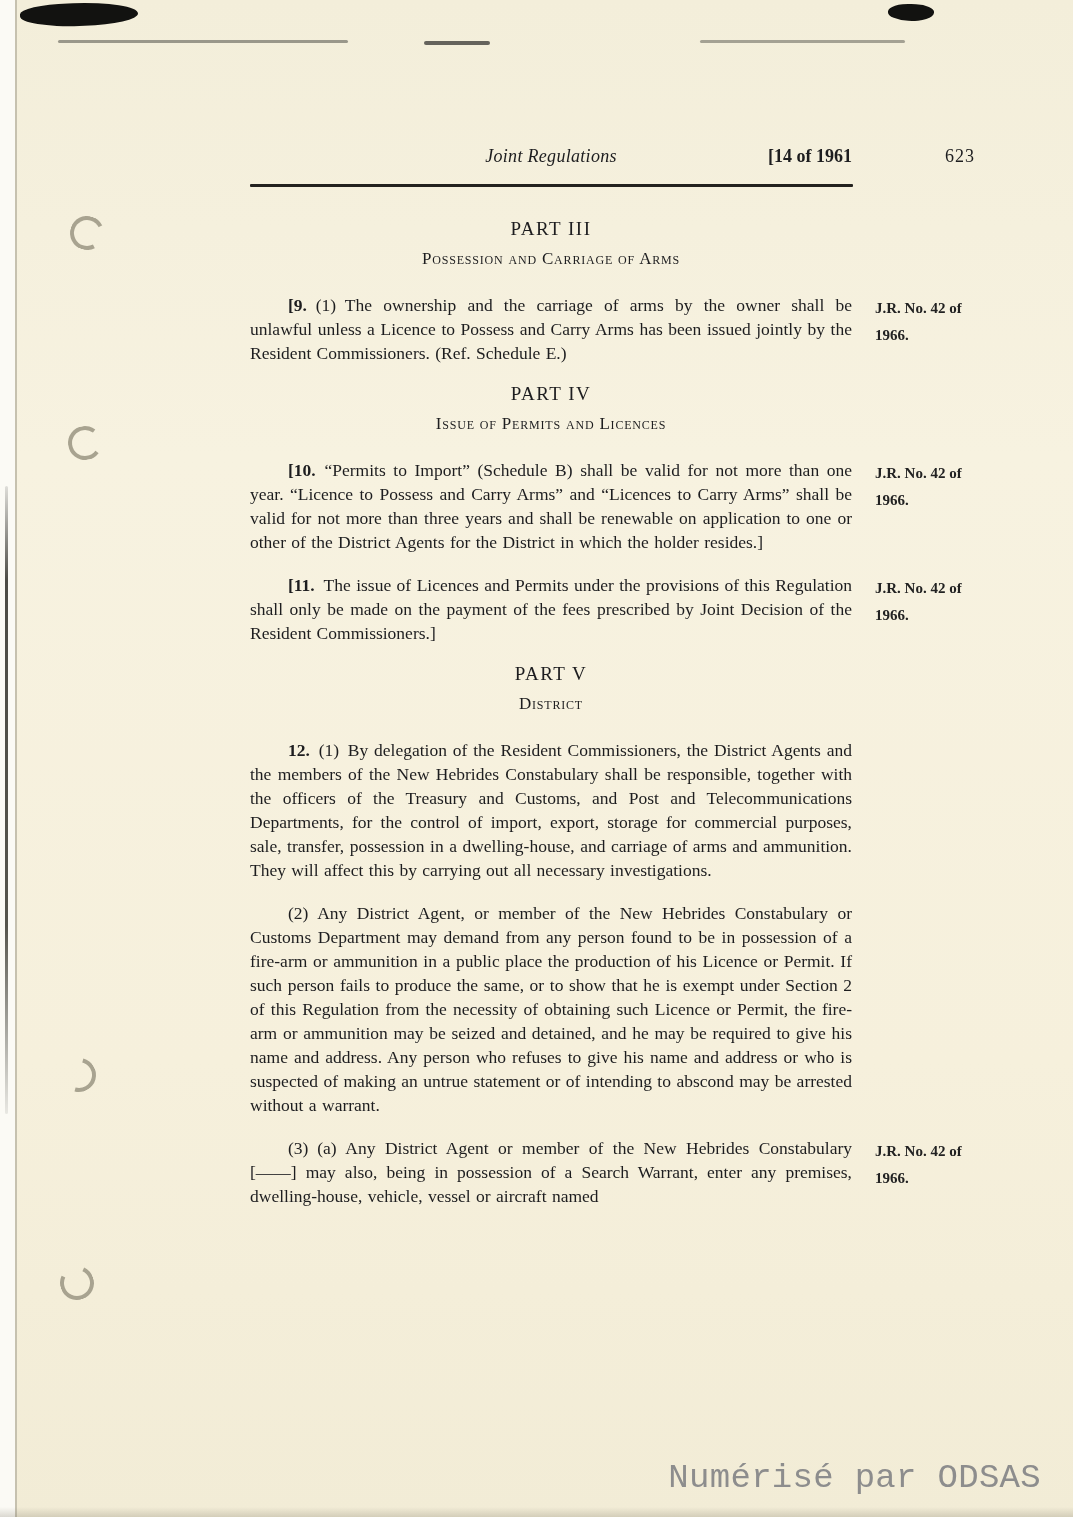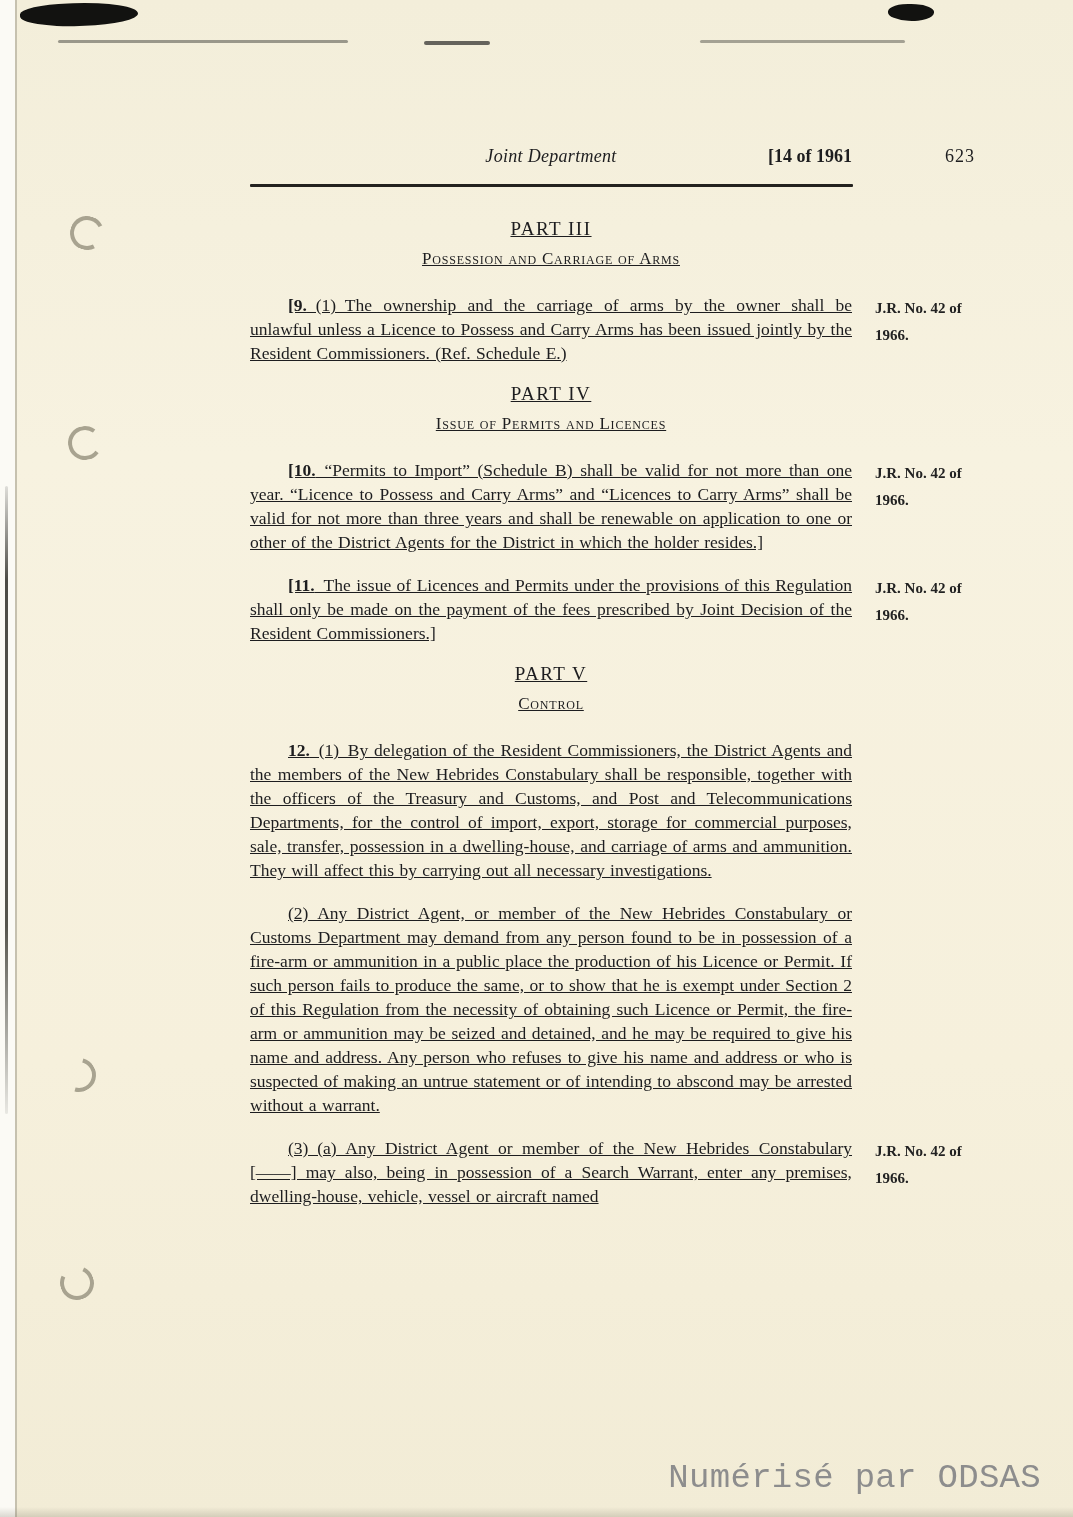--- a/index.html
+++ b/index.html
@@ -34,21 +34,21 @@
   .h2{left:68px;top:426px;border-right-color:transparent;transform:rotate(-8deg);}
   .h3{left:62px;top:1058px;border-top-color:transparent;border-left-color:transparent;transform:rotate(-30deg);}
   .h4{left:60px;top:1266px;border-top-color:transparent;transform:rotate(-20deg);}
   
   .hdr{position:absolute;left:250px;top:146px;width:602px;height:26px;font-size:18px;}
   .hdr .title{position:absolute;left:0;width:100%;text-align:center;font-style:italic;letter-spacing:.3px;}
   .hdr .ref{position:absolute;right:0;font-weight:bold;}
   .hdr .pageno{position:absolute;left:695px;letter-spacing:1px;}
   .rule{position:absolute;left:250px;top:184px;width:603px;height:3px;background:#23221f;border-radius:1px;}
   
-  .content{position:absolute;left:250px;top:200px;width:602px;text-decoration:underline;}
+  .content{position:absolute;left:250px;top:200px;width:602px;}
   .part-heading{text-align:center;font-size:19px;letter-spacing:1.5px;margin-top:18px;margin-bottom:0;}
   .sub-heading{text-align:center;font-variant:small-caps;font-size:17px;letter-spacing:.8px;margin-top:9px;margin-bottom:0;}
   .para{position:relative;margin-top:24px;}
   .para + .para{margin-top:19px;}
   .para-text{margin:0;text-align:justify;font-size:17.5px;line-height:24px;
     text-indent:38px;word-spacing:1px;}
   .lead{font-weight:bold;}
   .margin-note{position:absolute;left:625px;top:2px;width:96px;
     font-size:15px;line-height:27px;font-weight:bold;text-align:left;text-indent:0;color:#222;}
   
@@ -68,21 +68,21 @@
 
   <div class="edge-left"></div>
   <div class="edge-crease"></div>
 
   <div class="hole h1"></div>
   <div class="hole h2"></div>
   <div class="hole h3"></div>
   <div class="hole h4"></div>
 
   <div class="hdr">
-    <span class="title">Joint Department</span>
+    <span class="title">Joint Regulations</span>
     <span class="ref">[14 of 1961</span>
     <span class="pageno">623</span>
   </div>
   <div class="rule"></div>
 
   <main class="content" id="content">
       <section class="part">
         <div class="part-heading">PART III</div>
         <div class="sub-heading">Possession and Carriage of Arms</div>
         <div class="para">
@@ -97,21 +97,21 @@
           <p class="para-text"><b class="lead">[10.</b> “Permits to Import” (Schedule B) shall be valid for not more than one year. “Licence to Possess and Carry Arms” and “Licences to Carry Arms” shall be valid for not more than three years and shall be renewable on application to one or other of the District Agents for the District in which the holder resides.]</p>
           <div class="margin-note">J.R. No. 42 of 1966.</div>
         </div>
         <div class="para">
           <p class="para-text"><b class="lead">[11.</b> The issue of Licences and Permits under the provisions of this Regulation shall only be made on the payment of the fees prescribed by Joint Decision of the Resident Commissioners.]</p>
           <div class="margin-note">J.R. No. 42 of 1966.</div>
         </div>
       </section>
       <section class="part">
         <div class="part-heading">PART V</div>
-        <div class="sub-heading">Control</div>
+        <div class="sub-heading">District</div>
         <div class="para">
           <p class="para-text"><b class="lead">12.</b> (1) By delegation of the Resident Commissioners, the District Agents and the members of the New Hebrides Constabulary shall be responsible, together with the officers of the Treasury and Customs, and Post and Telecommunications Departments, for the control of import, export, storage for commercial purposes, sale, transfer, possession in a dwelling-house, and carriage of arms and ammunition. They will affect this by carrying out all necessary investigations.</p>
         </div>
         <div class="para">
           <p class="para-text">(2) Any District Agent, or member of the New Hebrides Constabulary or Customs Department may demand from any person found to be in possession of a fire-arm or ammunition in a public place the production of his Licence or Permit. If such person fails to produce the same, or to show that he is exempt under Section 2 of this Regulation from the necessity of obtaining such Licence or Permit, the fire-arm or ammunition may be seized and detained, and he may be required to give his name and address. Any person who refuses to give his name and address or who is suspected of making an untrue statement or of intending to abscond may be arrested without a warrant.</p>
         </div>
         <div class="para">
           <p class="para-text">(3) (a) Any District Agent or member of the New Hebrides Constabulary [——] may also, being in possession of a Search Warrant, enter any premises, dwelling-house, vehicle, vessel or aircraft named</p>
           <div class="margin-note">J.R. No. 42 of 1966.</div>
         </div>

